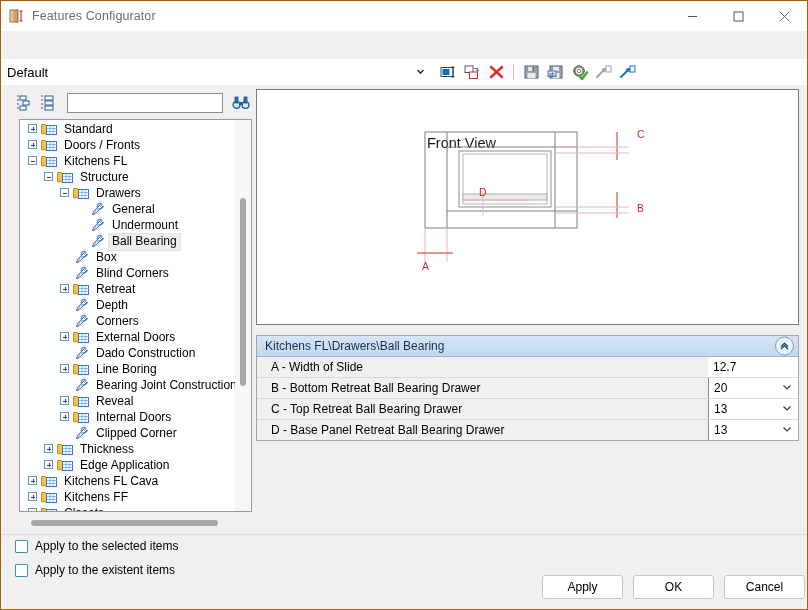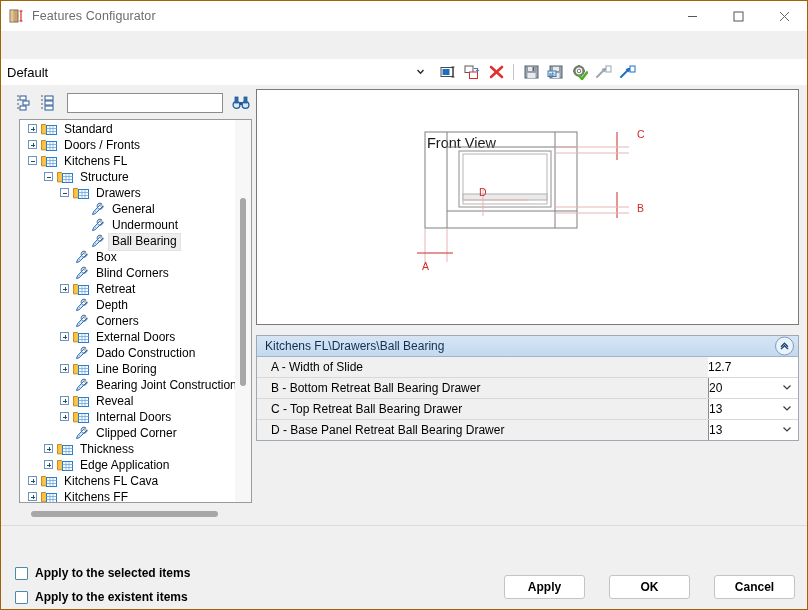--- a/index.html
+++ b/index.html
@@ -321,63 +321,63 @@
     width: 90px;
     flex: none;
     background: #ffffff;
     border-left: 1px solid #8b8b8b;
     display: flex;
     align-items: center;
     position: relative;
     box-sizing: border-box;
   }
   .prop-value .v {
+    padding-left: 5px;
     font-size: 12px;
   }
   .prop-value .dd {
     position: absolute;
     right: 6px; top: 50%;
     transform: translateY(-50%);
   }
   .prop-value.plain { border-left: none; }
 
   
   .bottom {
     flex: none;
-    height: 84px;
+    height: 75px;
     display: flex;
     flex-direction: column;
-    justify-content: flex-end;
+    justify-content: flex-start;
     padding-left: 14px;
     position: relative;
     box-sizing: border-box;
-    font-weight: bold;
   }
   .chk-row {
     display: flex;
     align-items: center;
     height: 24px;
   }
   .chkbox {
     width: 13px; height: 13px;
     border: 1px solid #4a8ca8;
     background: #fff;
     box-sizing: border-box;
     border-radius: 1px;
     flex: none;
   }
   .chk-label {
     margin-left: 7px;
     font-size: 12px;
   }
   .btn-row {
     position: absolute;
-    right: 12px; bottom: 10px;
-    display: flex;
-    gap: 24px;
+    right: 2px; bottom: 10px;
+    display: flex;
+    gap: 10px;
   }
   .btn {
     width: 81px; height: 24px;
     background: #ffffff;
     border: 1px solid #c4c4c4;
     border-radius: 3px;
     display: flex; align-items: center; justify-content: center;
     font-size: 12px;
     color: #000;
     box-sizing: border-box;

